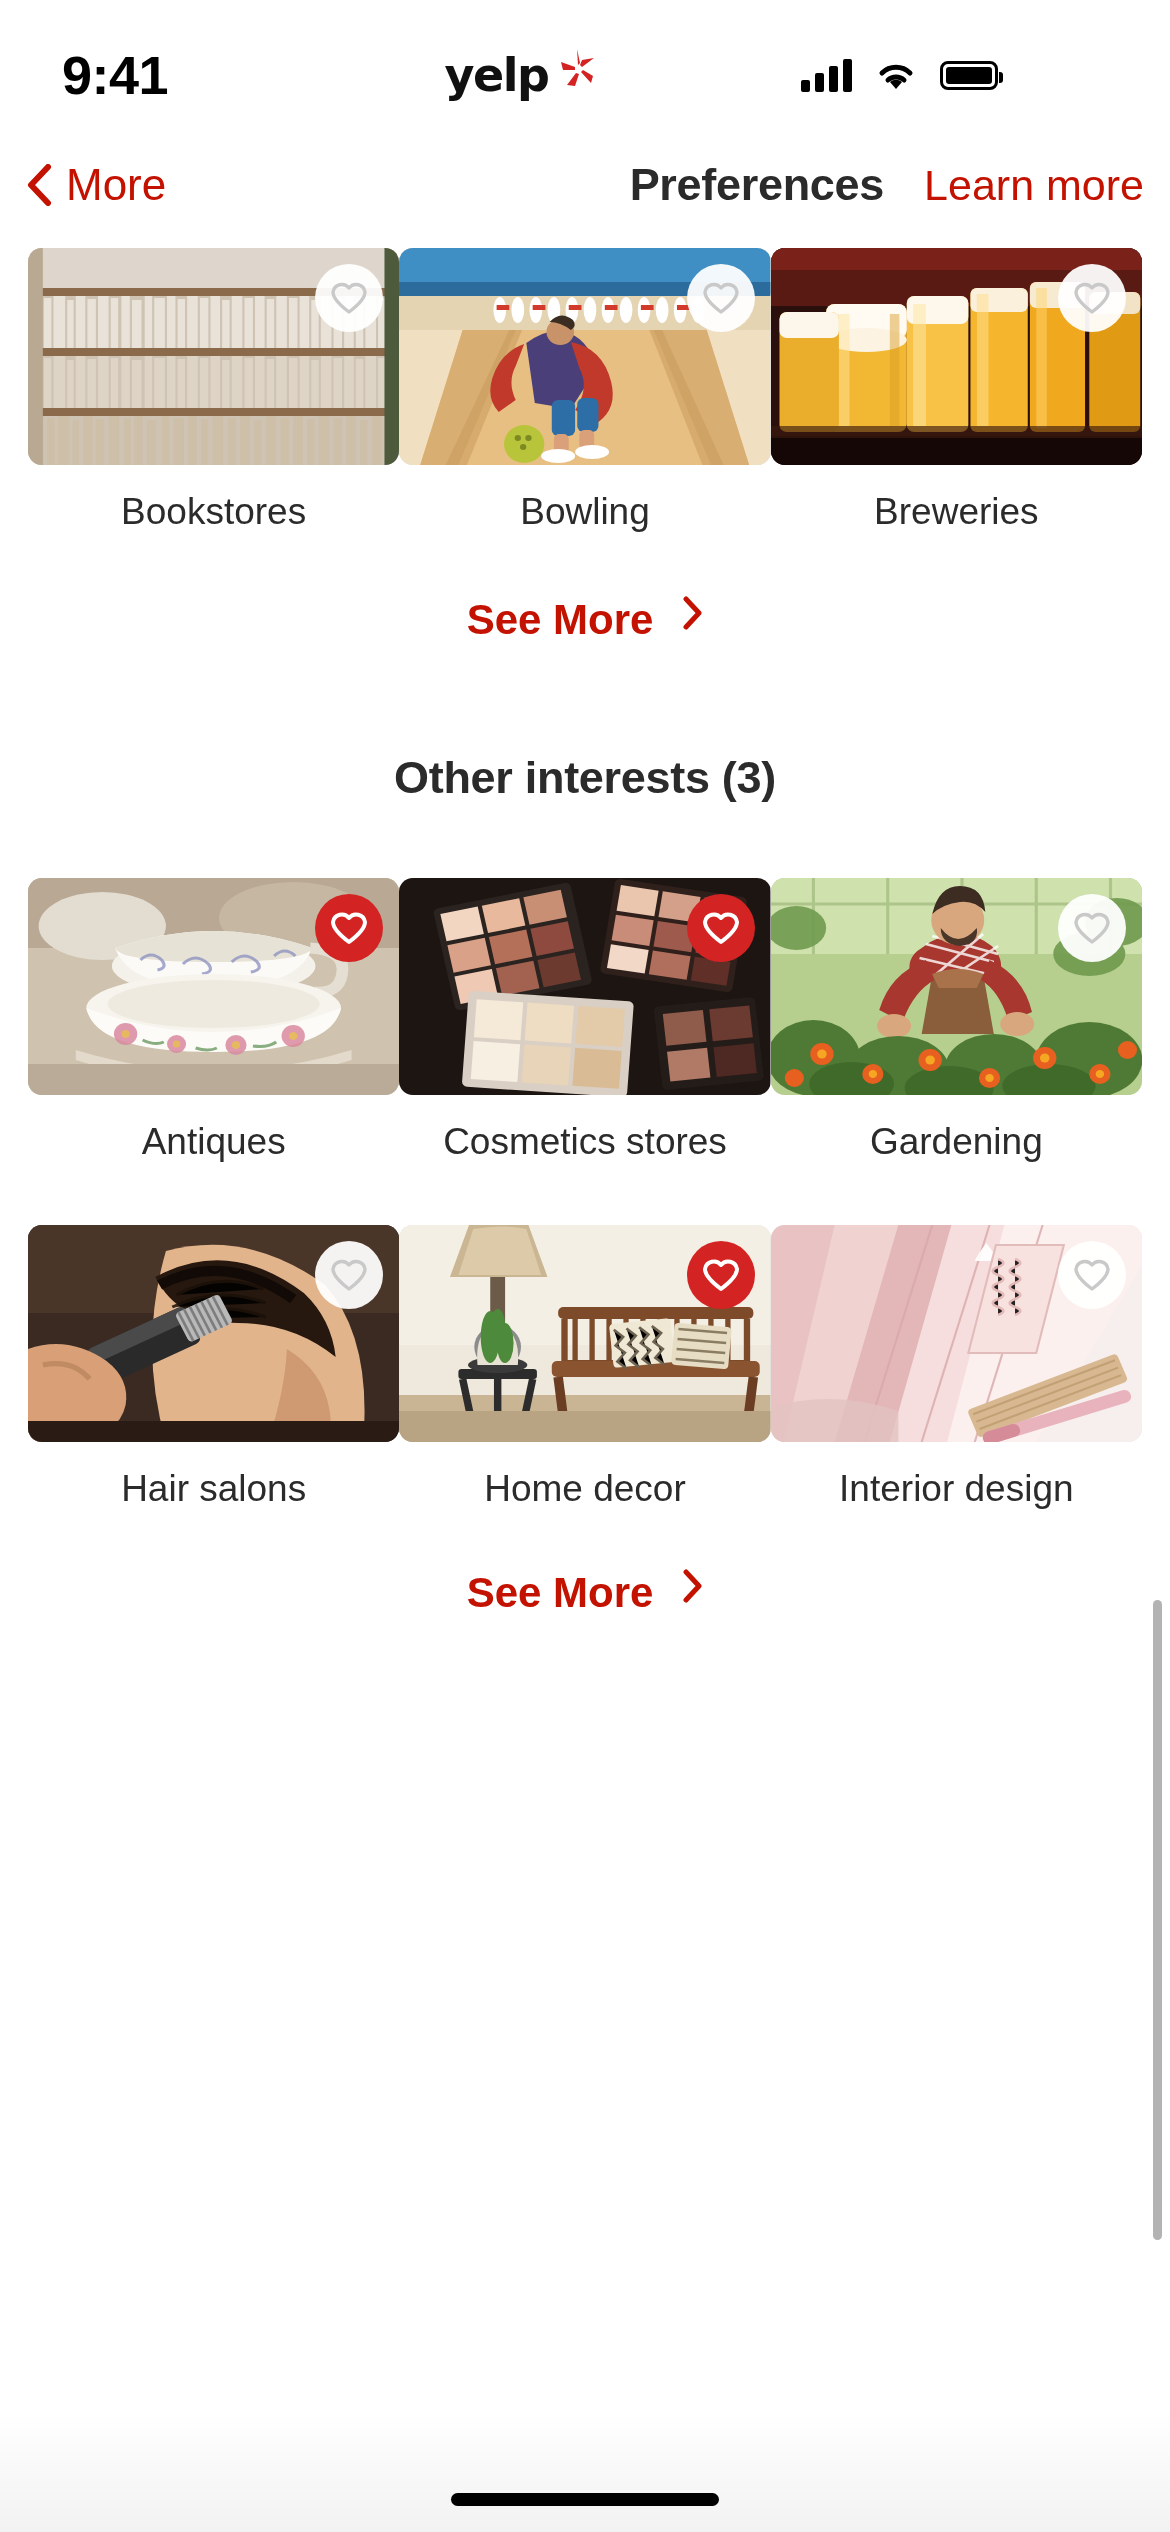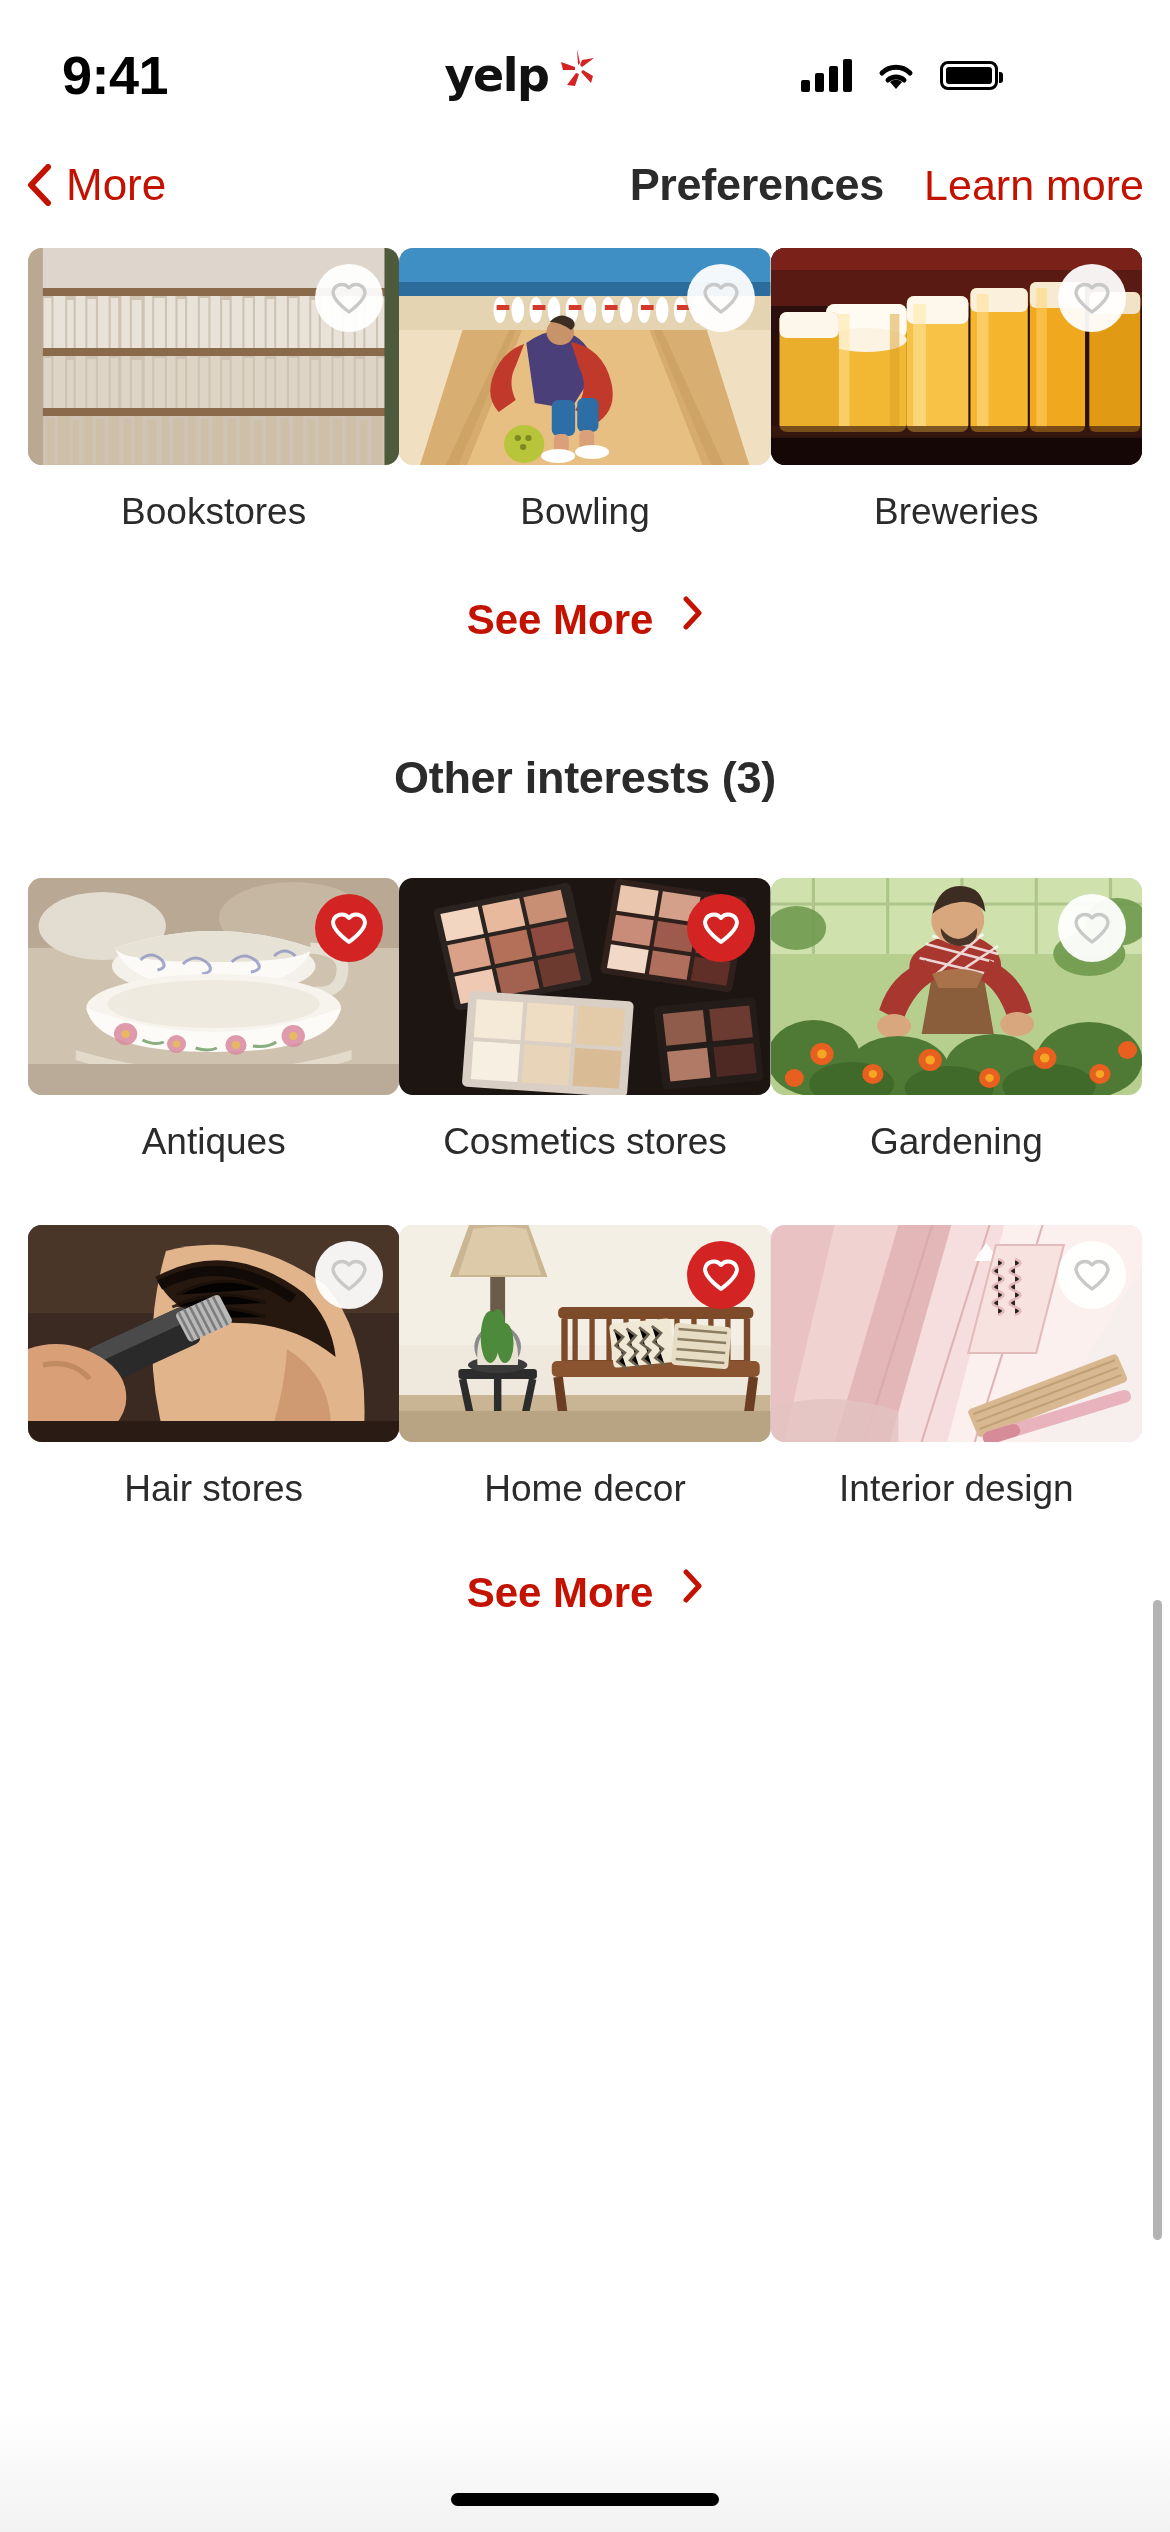--- a/index.html
+++ b/index.html
@@ -734,21 +734,21 @@
             <path d="M0 124 q38 -14 74 12 q22 18 18 44 q-6 30 -48 37 l-44 0 z" fill="#d9a077"></path>
             <path d="M14 140 q28 -6 44 14" stroke="#c08a62" stroke-width="5" fill="none"></path>
             <rect x="0" y="196" width="350" height="21" fill="#2a1c14"></rect>
           </svg>
         </div>
         <div class="heart-badge">
           <svg viewBox="0 0 36 34">
             <path d="M18 31 C6 22 2 16 2 11 A9 9 0 0 1 18 7 A9 9 0 0 1 34 11 C34 16 30 22 18 31 Z" fill="none" stroke="#C9C9C9" stroke-width="3.4" stroke-linejoin="round"></path>
           </svg>
         </div>
-        <div class="tile-label">Hair stores</div>
+        <div class="tile-label">Hair salons</div>
       </div>
 
       <div class="tile">
         <div class="thumb">
           <svg viewBox="0 0 350 217" preserveAspectRatio="none">
             <rect width="350" height="217" fill="#efe9dd"></rect>
             <rect x="0" y="0" width="350" height="120" fill="#f4efe4"></rect>
             <rect x="0" y="170" width="350" height="47" fill="#c9b594"></rect>
             <path d="M66 0 q30 -6 56 0 l18 52 l-92 0 z" fill="#cbb693"></path>
             <path d="M70 4 q28 -5 50 0 l14 46 l-78 0 z" fill="#ddcaa8"></path>

